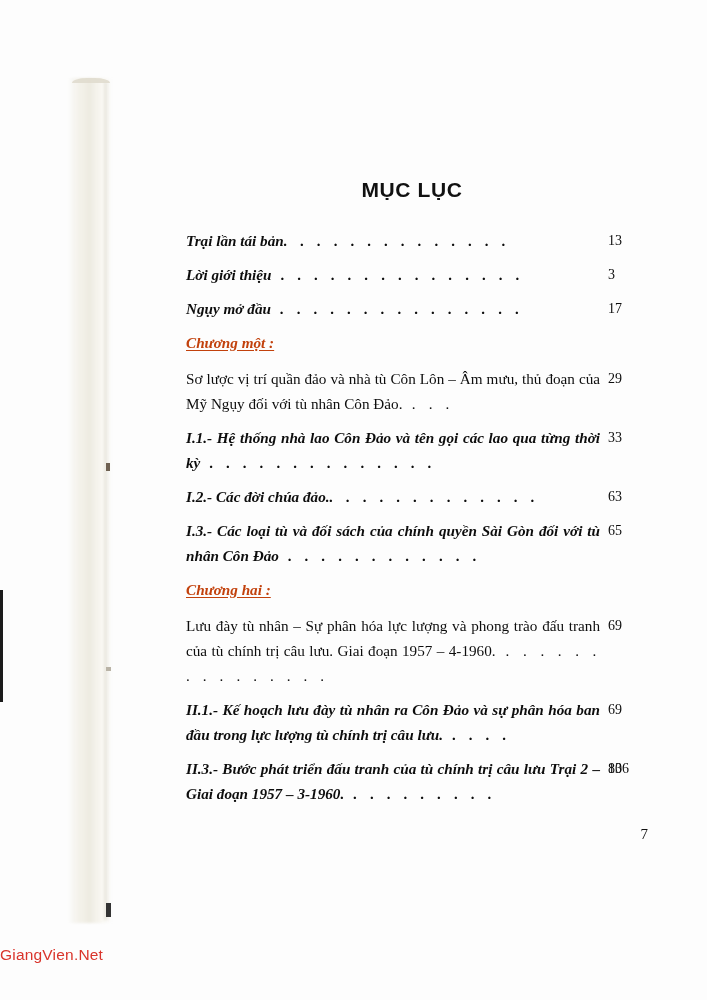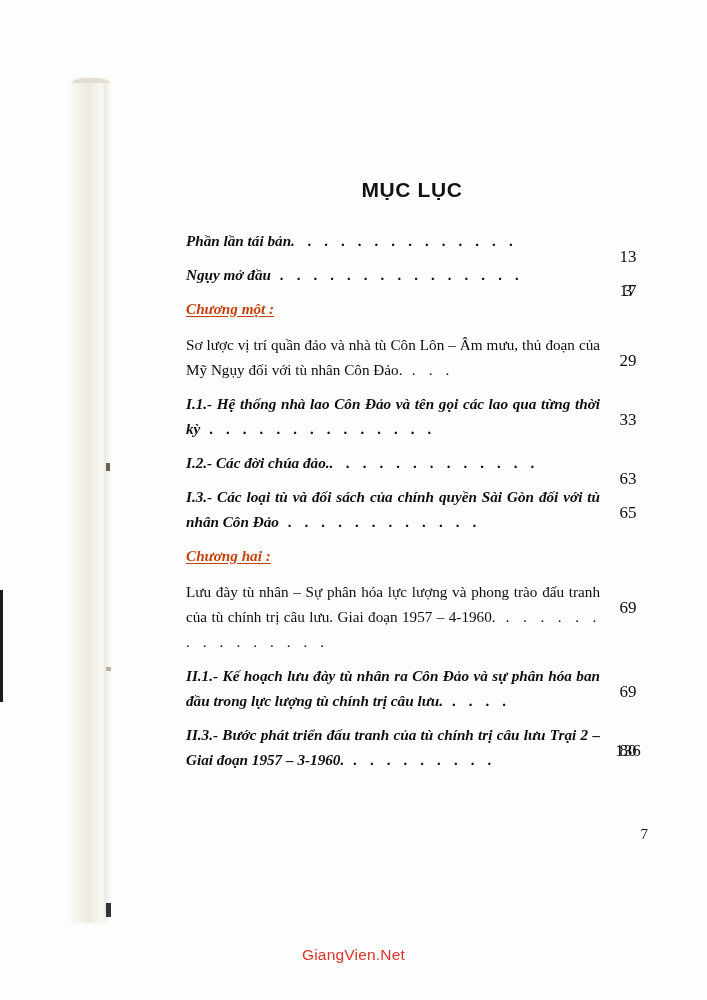--- a/index.html
+++ b/index.html
@@ -132,24 +132,24 @@
   }
   .entry-body {
     width: 414px;
     font-size: 15.2px;
     line-height: 25px;
     color: #0d0d0d;
   }
   .entry .pg {
     position: absolute;
     right: 0;
-    top: 16px;
+    top: 0;
     width: 40px;
-    text-align: center;
-    font-size: 17px;
+    text-align: left;
+    font-size: 14px;
     line-height: 25px;
     color: #0d0d0d;
     font-style: normal;
     font-weight: normal;
   }
 
   
   .front .entry-body {
     font-weight: bold;
     font-style: italic;
@@ -187,21 +187,20 @@
     width: 462px;
     text-align: right;
     font-size: 15px;
     color: #111111;
   }
   .watermark {
     position: absolute;
     left: 0;
     top: 946px;
     width: 707px;
-    text-align: center;
     font-family: "Liberation Sans", sans-serif;
     font-size: 15.5px;
     color: #d9342b;
     letter-spacing: 0.2px;
   }
 </style>
 </head>
 <body>
 
 <div class="page">
@@ -213,24 +212,25 @@
   <div class="mark-a"></div>
   <div class="mark-b"></div>
   <div class="mark-c"></div>
 
   <div class="content">
 
     <div class="toc-title">MỤC LỤC</div>
 
     <div class="toc-list" id="toc-list">
         <div class="entry front">
-          <div class="entry-body"><span>Phần lần tái bản</span><span class="lead">. .   .   .   .   .   .   .   .   .   .   .   .   .</span></div>
+          <div class="entry-body"><span>Trại lần tái bản</span><span class="lead">. .   .   .   .   .   .   .   .   .   .   .   .   .</span></div>
           <div class="pg">13</div>
         </div>
         <div class="entry front">
+          <div class="entry-body"><span>Lời giới thiệu</span><span class="lead">  .  .  .  .  .  .  .  .  .  .  .  .  .  .  .</span></div>
           <div class="pg">3</div>
         </div>
         <div class="entry front">
           <div class="entry-body"><span>Ngụy mở đầu</span><span class="lead">  .  .  .  .  .  .  .  .  .  .  .  .  .  .  .</span></div>
           <div class="pg">17</div>
         </div>
         <div class="chapter-head-row"><span class="chapter-head">Chương một :</span></div>
         <div class="entry roman">
           <div class="entry-body"><span>Sơ lược vị trí quần đảo và nhà tù Côn Lôn – Âm mưu, thủ đoạn của Mỹ Ngụy đối với tù nhân Côn Đảo.</span><span class="lead"> .   .   .</span></div>
           <div class="pg">29</div>

